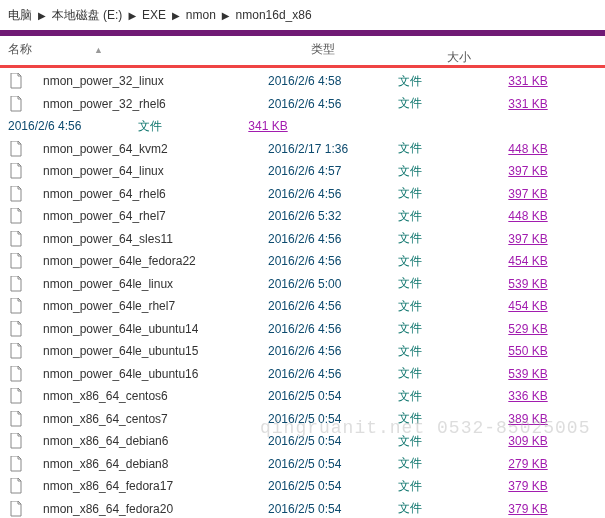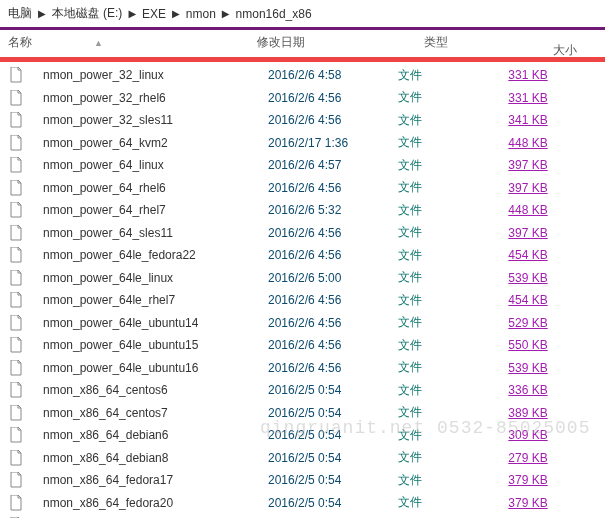--- a/index.html
+++ b/index.html
@@ -10,31 +10,31 @@
       color: #333;
       width: 605px;
       height: 518px;
       overflow: hidden;
       position: relative;
     }
     .breadcrumb {
       display: flex;
       align-items: center;
       padding: 6px 8px;
-      border-bottom: 3px solid #701a75;
+      border-bottom: 6px solid #701a75;
       gap: 6px;
-      height: 30px;
+      height: 36px;
     }
     .breadcrumb span { color: #333; }
     .bc-sep { color: #888; font-size: 10px; }
     .header-row {
       display: flex;
       align-items: center;
       padding: 8px 8px 10px 8px;
-      border-bottom: 5px solid #ef4444;
+      border-bottom: 3px solid #ef4444;
       color: #555;
       height: 32px;
     }
     .col-name { width: 260px; display: flex; align-items: center; gap: 2px; }
     .col-date { width: 130px; }
     .col-type { width: 100px; margin-left: 43px; }
     .col-size { width: 80px; text-align: right; padding-right: 20px; margin-top: 16px; }
     .sort-ind { font-size: 9px; color: #999; margin-left: 60px; }
     .file-list { padding-top: 2px; }
     .file-row {
@@ -81,21 +81,20 @@
   <span>nmon</span>
   <span class="bc-sep">▶</span>
   <span>nmon16d_x86</span>
 </div>
 
 <div class="header-row">
   <div class="col-name">
     <span>名称</span>
     <span class="sort-ind">▲</span>
   </div>
-  <div class="col-date">修改日期</div>
   <div class="col-type">类型</div>
   <div class="col-size">大小</div>
 </div>
 
 <div class="file-list" id="file-list">
     <div class="file-row">
       <div class="file-name-cell">
         <span class="file-icon">
           <svg width="14" height="16" viewBox="0 0 14 16">
             <path d="M2 0 h7 l3 3 v12 h-10 z" fill="#fff" stroke="#888" stroke-width="1"></path>
@@ -116,29 +115,20 @@
             <path d="M9 0 v3 h3" fill="none" stroke="#888" stroke-width="1"></path>
           </svg>
         </span>
         <span class="file-name">nmon_power_32_rhel6</span>
       </div>
       <div class="file-date">2016/2/6 4:56</div>
       <div class="file-type">文件</div>
       <div class="file-size">331 KB</div>
     </div>
     <div class="file-row">
-      <div class="file-name-cell">
-        <span class="file-icon">
-          <svg width="14" height="16" viewBox="0 0 14 16">
-            <path d="M2 0 h7 l3 3 v12 h-10 z" fill="#fff" stroke="#888" stroke-width="1"></path>
-            <path d="M9 0 v3 h3" fill="none" stroke="#888" stroke-width="1"></path>
-          </svg>
-        </span>
-        <span class="file-name">nmon_power_32_sles11</span>
-      </div>
       <div class="file-date">2016/2/6 4:56</div>
       <div class="file-type">文件</div>
       <div class="file-size">341 KB</div>
     </div>
     <div class="file-row">
       <div class="file-name-cell">
         <span class="file-icon">
           <svg width="14" height="16" viewBox="0 0 14 16">
             <path d="M2 0 h7 l3 3 v12 h-10 z" fill="#fff" stroke="#888" stroke-width="1"></path>
             <path d="M9 0 v3 h3" fill="none" stroke="#888" stroke-width="1"></path>

